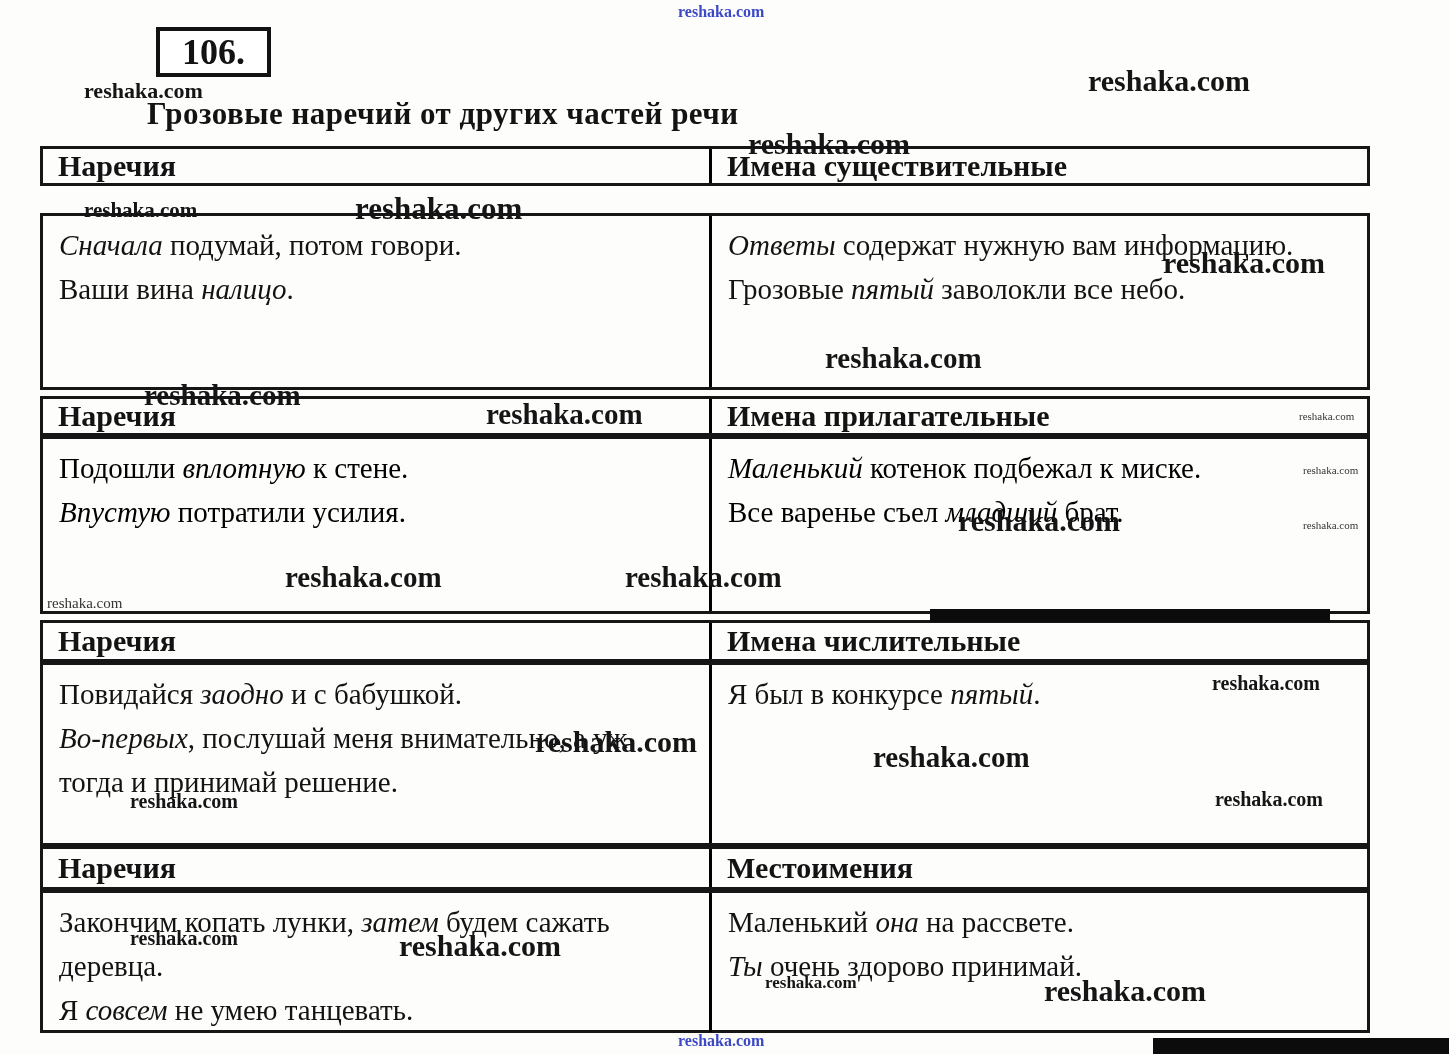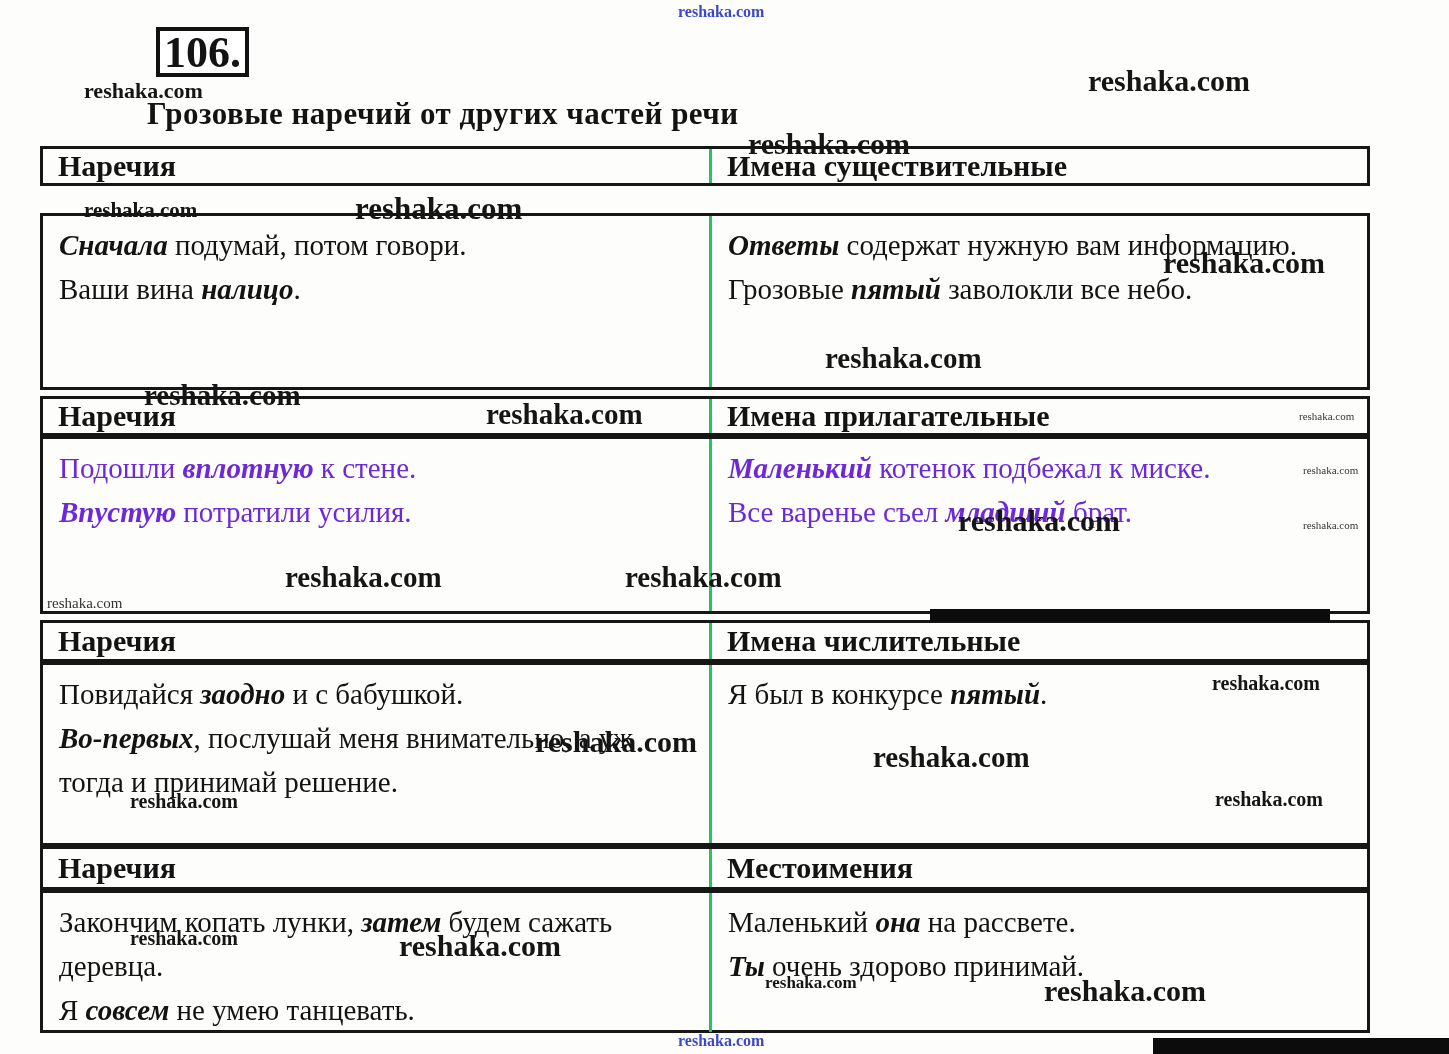--- a/index.html
+++ b/index.html
@@ -3,39 +3,39 @@
 <meta charset="utf-8">
 <style>
   * { margin:0; padding:0; box-sizing:border-box; }
   html,body { background:#d9d9d9; }
   .page {
     position:relative; width:1449px; height:1054px; margin:0 auto;
     background:#fdfdfc; overflow:hidden;
     font-family:"Liberation Serif","DejaVu Serif",serif; color:#131313;
   }
   .exercise-box {
-    position:absolute; left:156px; top:27px; width:93px; height:50px;
+    position:absolute; left:156px; top:27px; width:115px; height:50px;
     border:4px solid #121212; display:flex; align-items:center; justify-content:center;
-    font-size:44px; font-weight:bold; background:#fff;
+    font-size:36px; font-weight:bold; background:#fff;
   }
   .page-title {
     position:absolute; left:147px; top:96px;
     font-size:31px; font-weight:bold; letter-spacing:.5px; white-space:nowrap;
   }
   .trow {
     position:absolute; left:40px; width:1330px;
     border:3px solid #161616; display:grid; grid-template-columns:669px 1fr;
   }
-  .cell-l { border-right:3px solid #22c55e; }
+  .cell-l { border-right:3px solid #000000; }
   .header-row .cell { display:flex; align-items:center; }
   .hdr-text { font-weight:bold; font-size:30px; padding-left:15px; white-space:nowrap; }
   .content-row .cell { padding:7px 20px 0 16px; font-size:29px; line-height:44px; }
   .content-row .cell-r { }
-  .muted { color:#6d28d9; }
-  .em { font-weight:bold; font-style:italic; }
+  .muted { color:#000000; }
+  .em { font-weight:normal; font-style:italic; }
   .wm {
     position:absolute; font-family:Liberation Serif, serif;
     font-weight:bold; color:#151515; white-space:nowrap; line-height:1;
   }
   .wm.blue { color:#3c49c5; }
   .wm.light { font-weight:normal; color:#343434; }
   .bar { position:absolute; background:#0c0c0c; }
 </style>
 </head>
 <body>

